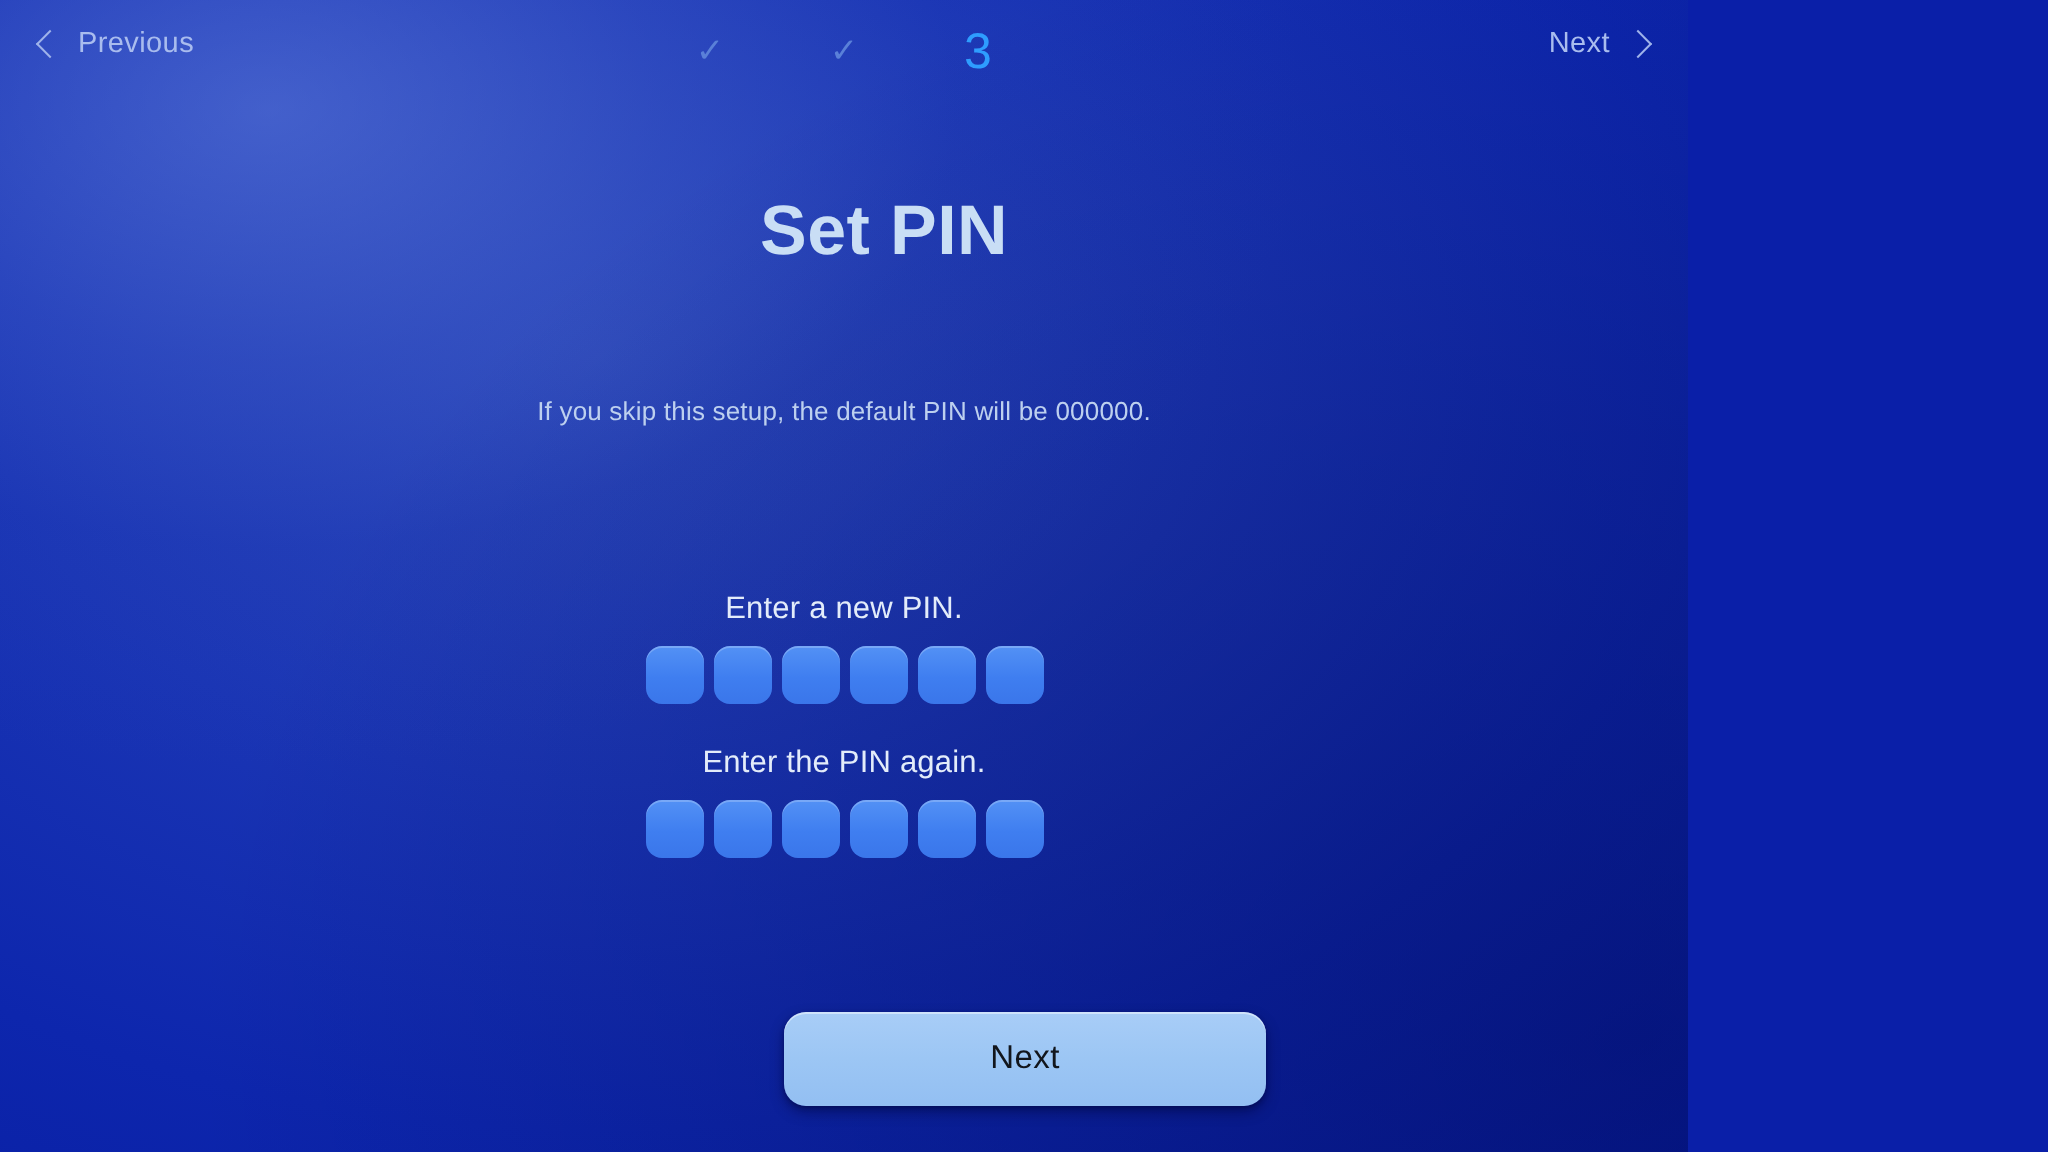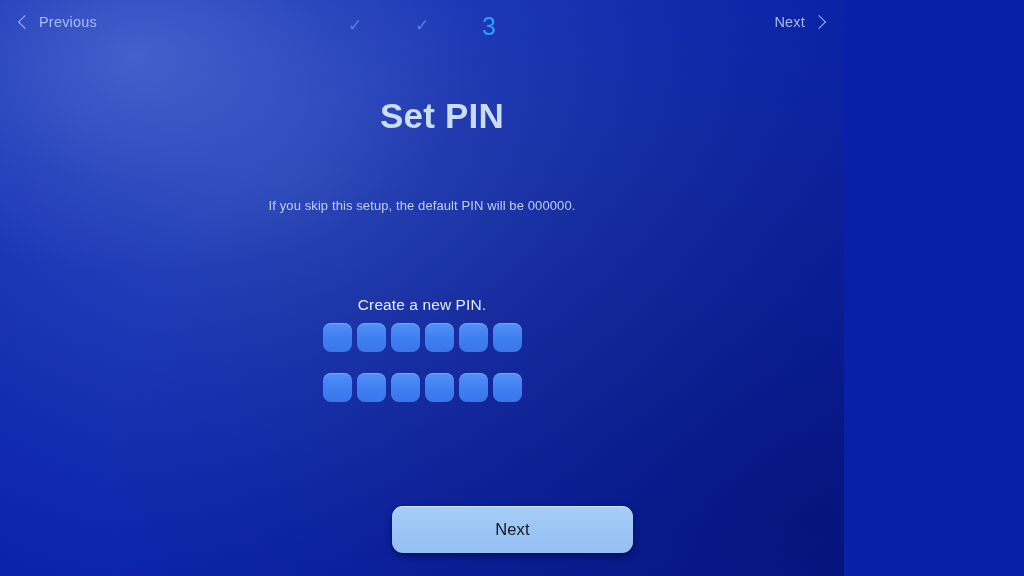--- a/index.html
+++ b/index.html
@@ -203,32 +203,33 @@
         <span>Next</span>
         <span class="chev chev-right"></span>
       </div>
 
     </div>
 
     <div class="title">Set PIN</div>
     <div class="note">If you skip this setup, the default PIN will be 000000.</div>
 
     <div class="pin-section first">
-      <div class="pin-label">Create a new PIN.</div>
+      <div class="pin-label">Enter a new PIN.</div>
       <div class="pin-boxes">
         <div class="pin-box"></div>
         <div class="pin-box"></div>
         <div class="pin-box"></div>
         <div class="pin-box"></div>
         <div class="pin-box"></div>
         <div class="pin-box"></div>
       </div>
     </div>
 
     <div class="pin-section second">
+      <div class="pin-label">Enter the PIN again.</div>
       <div class="pin-boxes">
         <div class="pin-box"></div>
         <div class="pin-box"></div>
         <div class="pin-box"></div>
         <div class="pin-box"></div>
         <div class="pin-box"></div>
         <div class="pin-box"></div>
       </div>
     </div>
 

